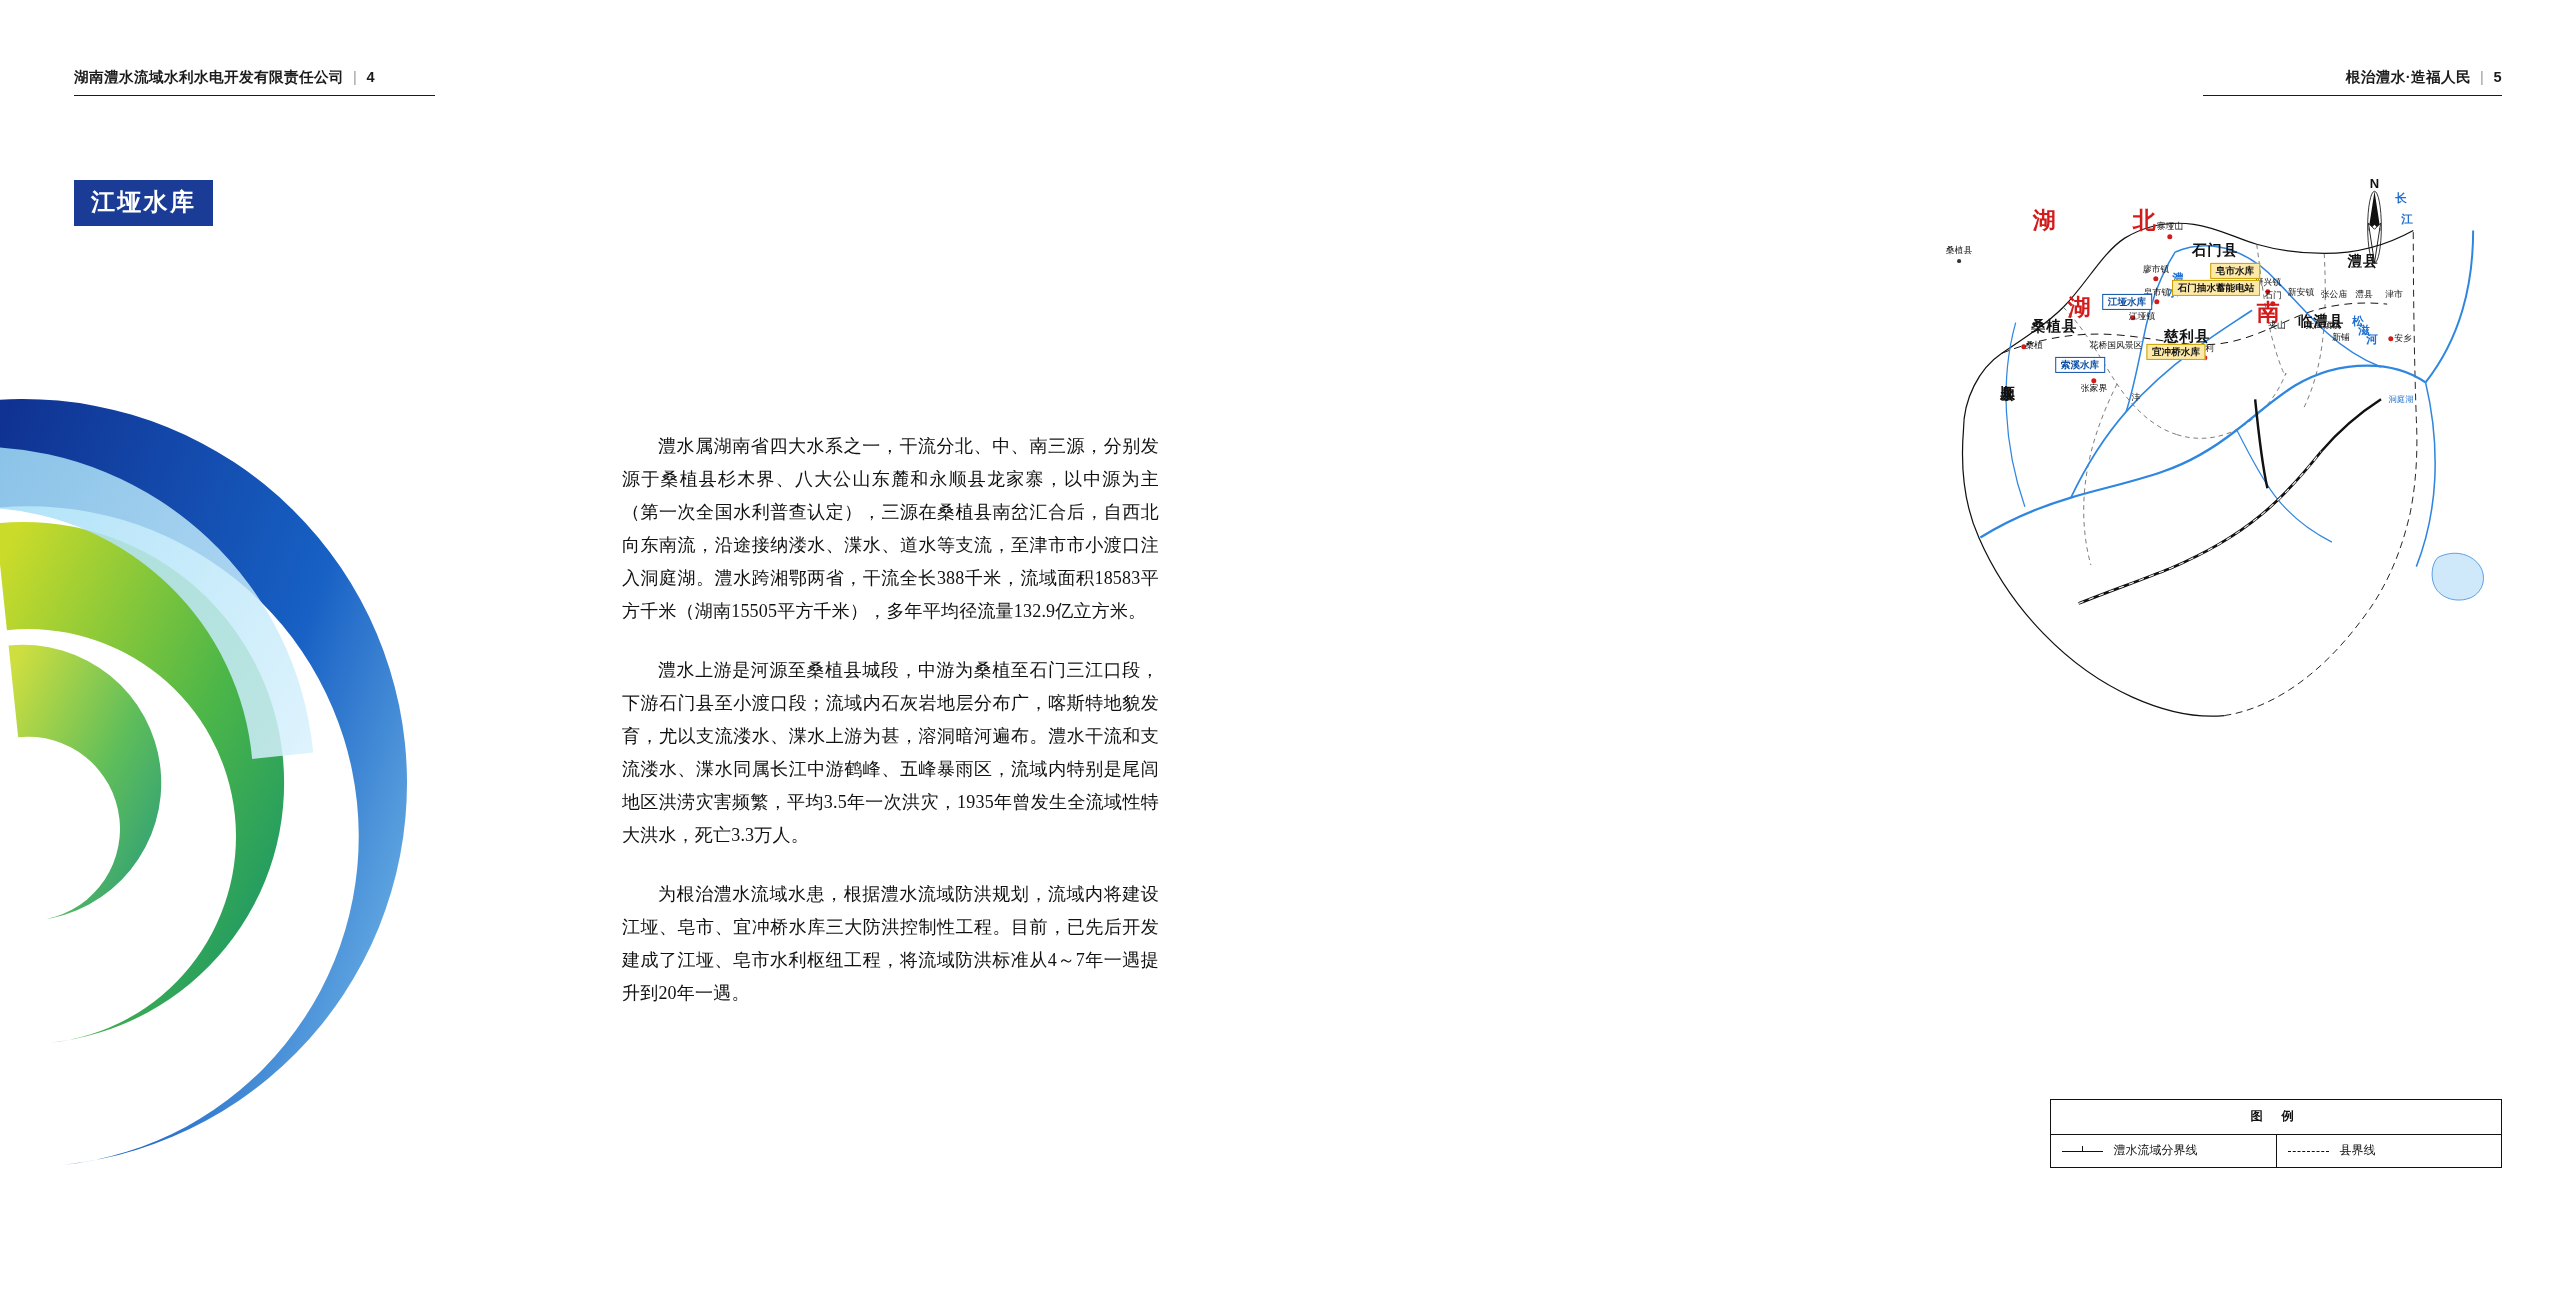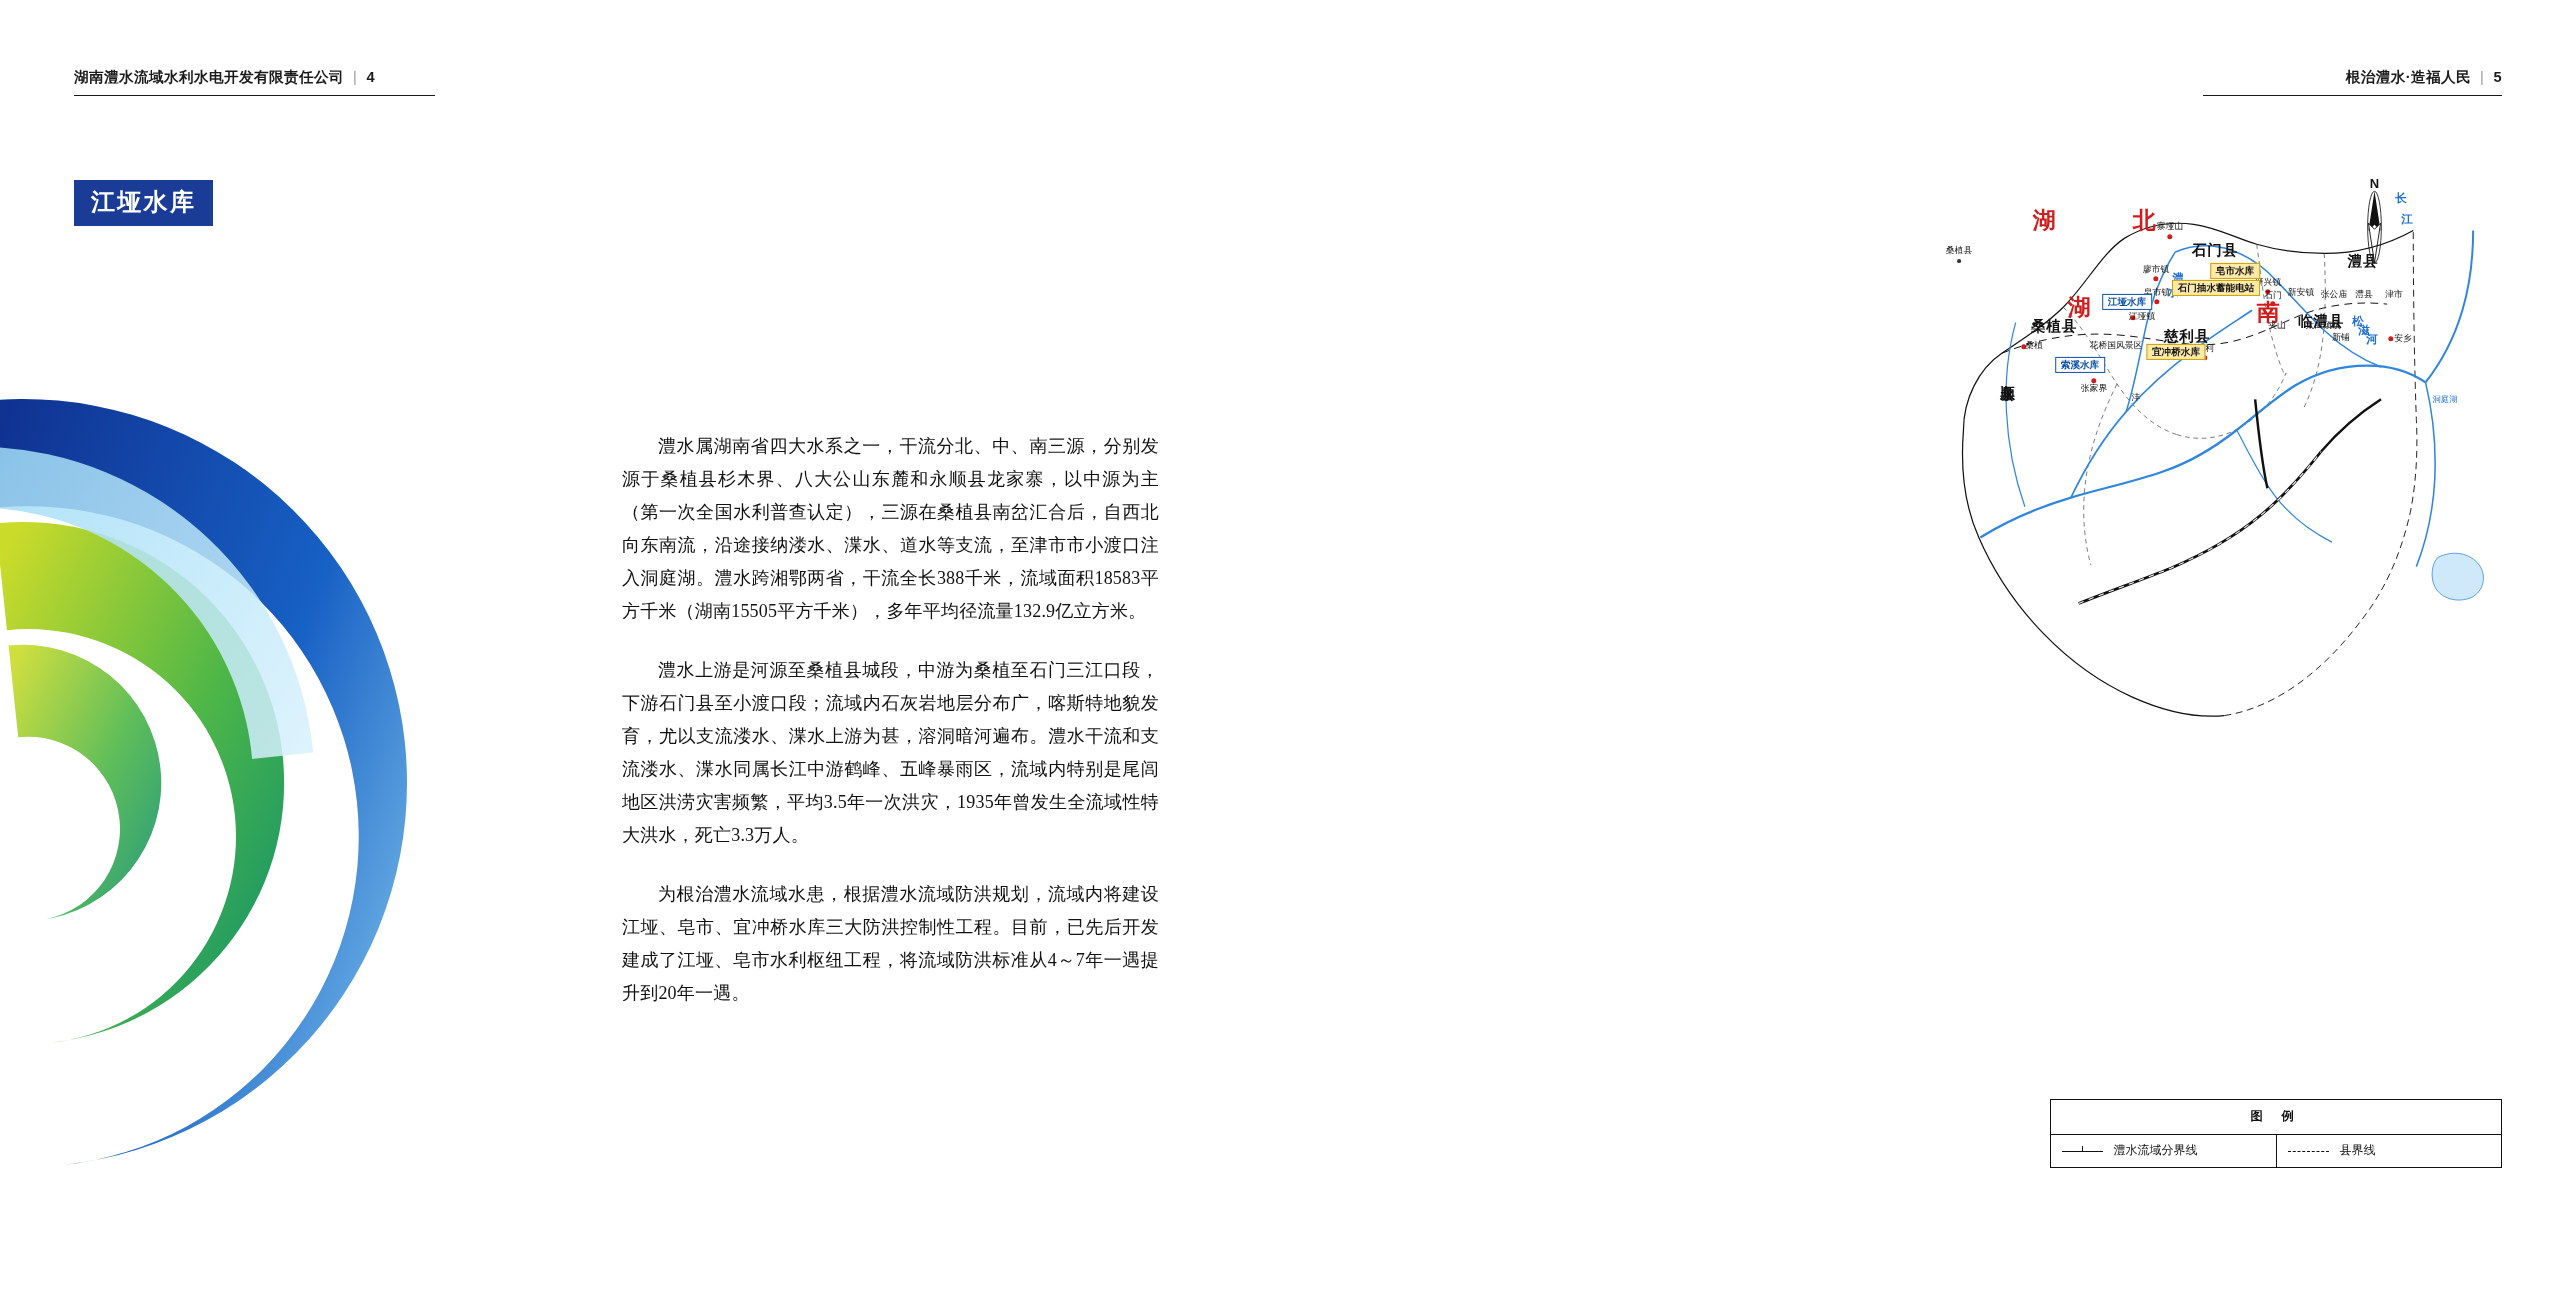--- a/index.html
+++ b/index.html
@@ -161,21 +161,20 @@
     letter-spacing: 1.5px;
   }
   .mlab.river {
     font-size: 11.5px;
     font-weight: bold;
     color: #1f6fd0;
   }
   .mlab.lake {
     font-size: 8.4px;
     color: #1f6fd0;
-    margin-left: 44px;
   }
   .mlab.town { font-size: 8.8px; }
 
   .dot {
     position: absolute;
     width: 5.4px;
     height: 5.4px;
     background: #d21b1b;
     border-radius: 50%;
     transform: translate(-50%, -50%);

